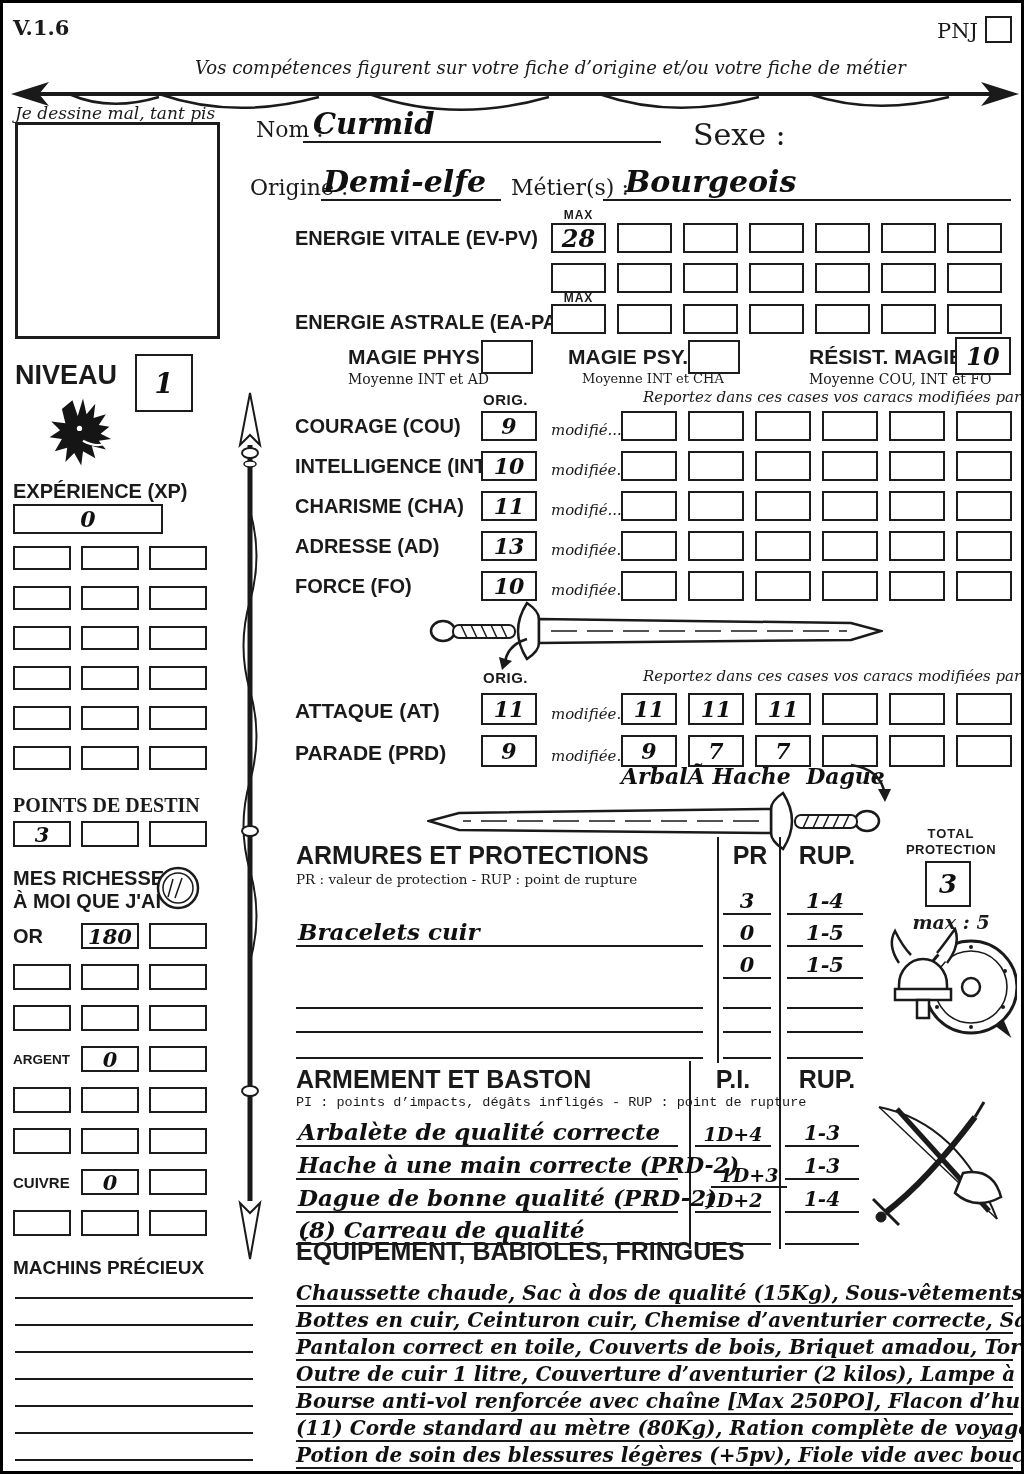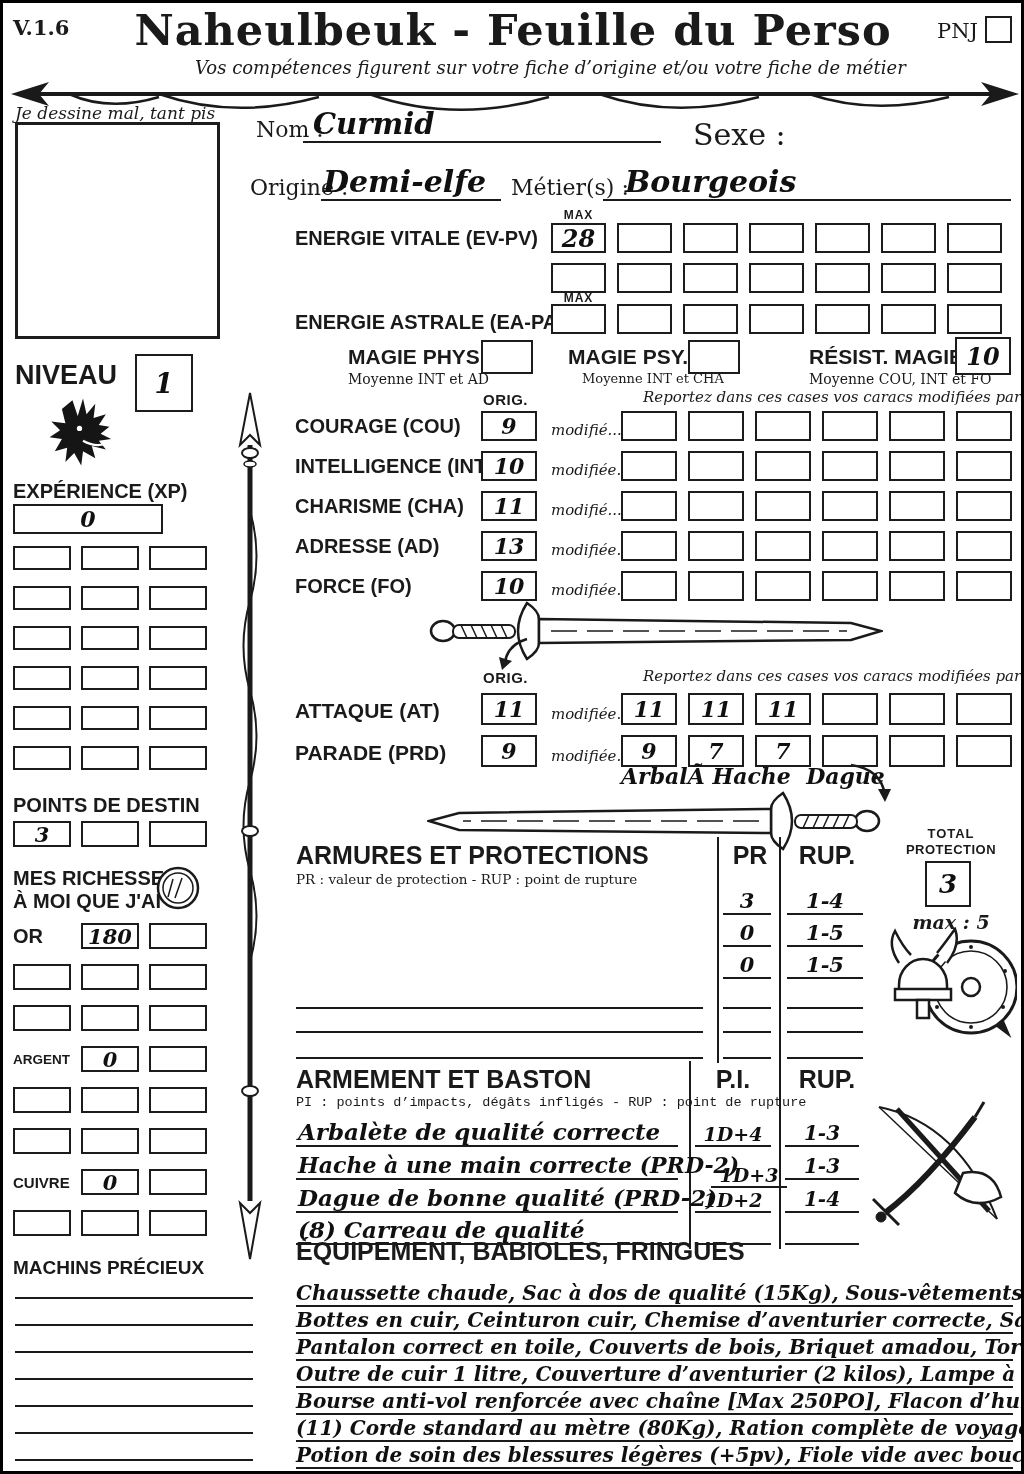--- a/index.html
+++ b/index.html
@@ -23,21 +23,20 @@
   .xgrid{display:grid;grid-template-columns:repeat(3,58px);gap:16px 10px;}
   .mlabel{display:flex;align-items:center;}
   svg{display:block;}
 </style>
 </head>
 <body>
 
 <div class="page">
 
   <div class="abs serif" style="left:10px;top:12px;font-size:21px;font-weight:700;">V.1.6</div>
-  <div class="abs serif ctr" style="left:110px;top:2px;width:800px;font-size:43px;font-weight:700;letter-spacing:1px;">Naheulbeuk - Feuille du Perso</div>
   <div class="abs serif" style="left:934px;top:16px;font-size:21px;">PNJ</div>
   <div class="abs box" style="left:982px;top:13px;width:27px;height:27px;"></div>
   <div class="abs cal ctr" style="left:192px;top:54px;width:650px;font-size:18px;">Vos compétences figurent sur votre fiche d’origine et/ou votre fiche de métier</div>
 
   <svg class="abs" style="left:6px;top:76px;" width="1012" height="34" viewBox="0 0 1012 34">
     <g stroke="#1a1a1a" fill="none">
       <line x1="30" y1="15" x2="982" y2="15" stroke-width="4"></line>
       <path d="M60,15 q40,18 90,3" stroke-width="2.5"></path>
       <path d="M150,15 q75,26 160,3" stroke-width="2.5"></path>
       <path d="M360,15 q85,30 180,3" stroke-width="2.5"></path>
@@ -97,21 +96,21 @@
       <div class="box" style="height:24px;"></div>
       <div class="box" style="height:24px;"></div>
     <div class="box" style="height:24px;"></div>
       <div class="box" style="height:24px;"></div>
       <div class="box" style="height:24px;"></div>
     <div class="box" style="height:24px;"></div>
       <div class="box" style="height:24px;"></div>
       <div class="box" style="height:24px;"></div>
   </div>
 
-  <div class="abs lbl" style="left:10px;top:791px;font-size:20px;">POINTS DE DESTIN</div>
+  <div class="abs lbl" style="left:10px;top:791px;font-size:20px;font-family:Liberation Serif, serif;">POINTS DE DESTIN</div>
   <div class="abs flex" style="left:10px;top:818px;gap:10px;">
     <div class="box sbox">
         <span class="hand" style="font-size:21px;">3</span>
       </div>
     <div class="box sbox"></div>
     <div class="box sbox"></div>
   </div>
 
   <div class="abs lbl" style="left:10px;top:864px;font-size:20px;line-height:23px;">
     <div>MES RICHESSES</div>
@@ -457,20 +456,23 @@
   <div class="vline" style="left:714px;top:834px;height:226px;"></div>
   <div class="vline" style="left:776px;top:834px;height:226px;"></div>
 
   <div class="cfield" style="left:720px;top:884px;width:48px;height:28px;">
       <span class="hand" style="font-size:21px;">3</span>
     </div>
   <div class="cfield" style="left:784px;top:884px;width:76px;height:28px;">
       <span class="hand" style="font-size:21px;">1-4</span>
     </div>
 
+  <div class="wfield" style="left:293px;top:914px;width:407px;height:30px;">
+      <span class="hand" style="font-size:23px;padding-left:2px;">Bracelets cuir</span>
+    </div>
   <div class="cfield" style="left:720px;top:916px;width:48px;height:28px;">
       <span class="hand" style="font-size:21px;">0</span>
     </div>
   <div class="cfield" style="left:784px;top:916px;width:76px;height:28px;">
       <span class="hand" style="font-size:21px;">1-5</span>
     </div>
 
   <div class="cfield" style="left:720px;top:948px;width:48px;height:28px;">
       <span class="hand" style="font-size:21px;">0</span>
     </div>

